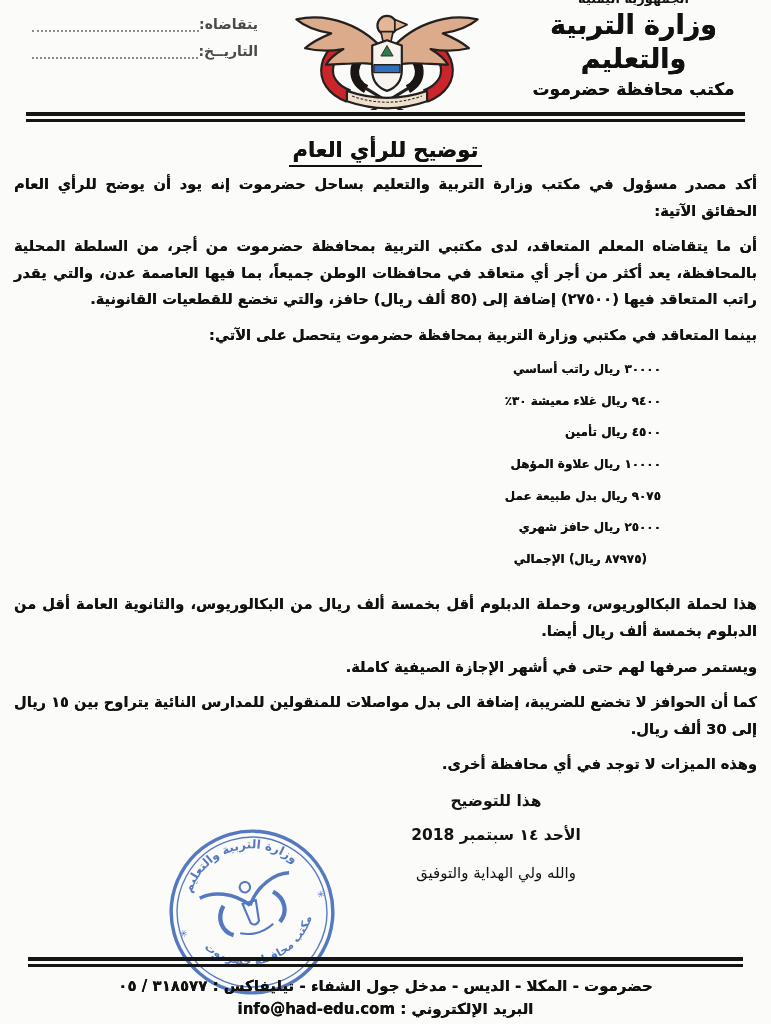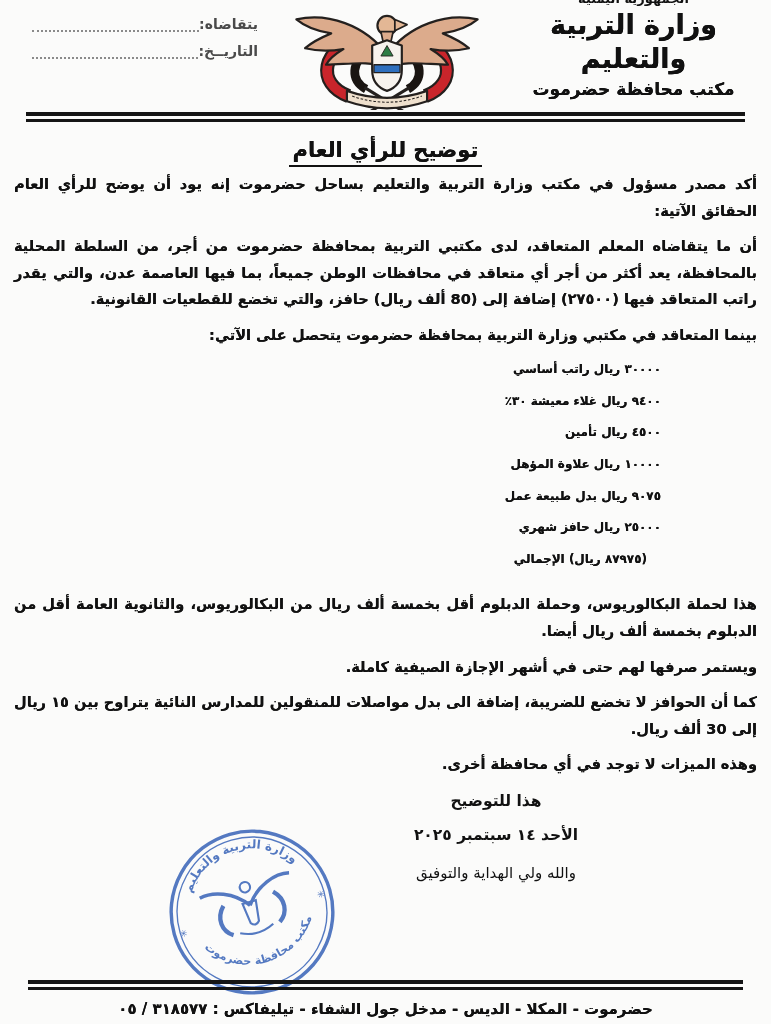--- a/index.html
+++ b/index.html
@@ -141,21 +141,21 @@
     <div class="item total">(٨٧٩٧٥ ريال) الإجمالي</div>
   </div>
 
   <p class="para">هذا لحملة البكالوريوس، وحملة الدبلوم أقل بخمسة ألف ريال من البكالوريوس، والثانوية العامة أقل من الدبلوم بخمسة ألف ريال أيضا.</p>
   <p class="para">ويستمر صرفها لهم حتى في أشهر الإجازة الصيفية كاملة.</p>
   <p class="para">كما أن الحوافز لا تخضع للضريبة، إضافة الى بدل مواصلات للمنقولين للمدارس النائية يتراوح بين ١٥ ريال إلى 30 ألف ريال.</p>
   <p class="para">وهذه الميزات لا توجد في أي محافظة أخرى.</p>
 
   <div class="closing">
     <div class="c1">هذا للتوضيح</div>
-    <div class="c2">الأحد ١٤ سبتمبر ٢٠٢٥</div>
+    <div class="c2">الأحد ١٤ سبتمبر 2018</div>
     <div class="c3">والله ولي الهداية والتوفيق</div>
   </div>
 
   <div class="stamp">
     <svg viewBox="0 0 200 200" width="172" height="172" aria-hidden="true">
       <circle cx="100" cy="100" r="94" fill="none" stroke="#3e68ba" stroke-width="4"></circle>
       <circle cx="100" cy="100" r="87" fill="none" stroke="#3e68ba" stroke-width="1.6"></circle>
       <defs>
         <path id="stArcTop" d="M26,100 A74,74 0 1 1 174,100"></path>
         <path id="stArcBot" d="M24,96 A77,77 0 0 0 176,96"></path>
@@ -177,15 +177,16 @@
         <path d="M70,84 C58,96 60,112 72,120" stroke-width="5"></path>
         <path d="M130,84 C142,96 140,112 128,120" stroke-width="5"></path>
         <path d="M80,120 Q100,130 120,120" stroke-width="2.5"></path>
       </g>
     </svg>
   </div>
 
   <div class="footer">
     <div class="double-rule"></div>
     <div class="f1">حضرموت - المكلا - الديس - مدخل جول الشفاء - تيليفاكس : ٣١٨٥٧٧ / ٠٥</div>
+    <div class="f2">البريد الإلكتروني : info@had-edu.com</div>
   </div>
 
 </div>
 
 </body></html>

